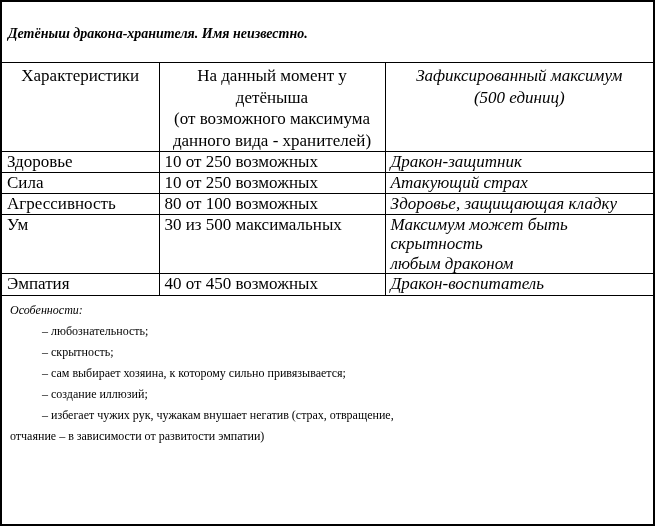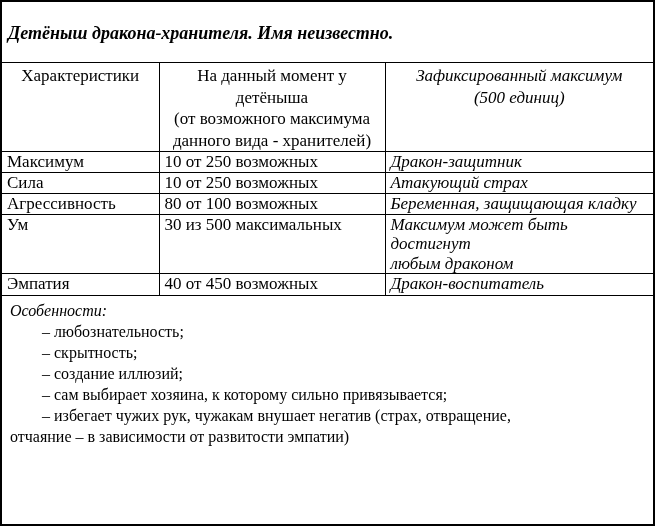--- a/index.html
+++ b/index.html
@@ -17,21 +17,21 @@
     color: #000000;
     font-family: "Liberation Serif", "DejaVu Serif", serif;
     display: flex;
     flex-direction: column;
     overflow: hidden;
   }
   .title-block {
     height: 60px;
     box-sizing: border-box;
     padding: 22px 14px 0 6px;
-    font-size: 18px;
+    font-size: 14px;
     font-weight: bold;
     font-style: italic;
     line-height: 19px;
   }
   table.char-table {
     width: 100%;
     table-layout: fixed;
     border-collapse: collapse;
   }
   table.char-table td {
@@ -47,21 +47,21 @@
   table.char-table td:last-child  { border-right: none; font-style: italic; }
   tr.header-row td {
     text-align: center;
     padding-top: 2px;
     line-height: 21.5px;
   }
   .features {
     flex: 1;
     box-sizing: border-box;
     padding: 4px 8px 0 8px;
-    font-size: 16px;
+    font-size: 12px;
     line-height: 21px;
   }
   .features-heading {
     font-style: italic;
   }
   .feature-item {
     text-indent: 32px;
     white-space: pre-line;
     font-family: Liberation Serif, serif;
   }
@@ -84,57 +84,57 @@
         <td>Характеристики</td>
         <td>На данный момент у
 детёныша
 (от возможного максимума
 данного вида - хранителей)</td>
         <td>Зафиксированный максимум
 (500 единиц)</td>
       </tr>
 
       <tr style="height:20px">
-        <td>Максимум</td>
+        <td>Здоровье</td>
         <td>10 от 250 возможных</td>
         <td>Дракон-защитник</td>
       </tr>
 
       <tr style="height:21px">
         <td>Сила</td>
         <td>10 от 250 возможных</td>
         <td>Атакующий страх</td>
       </tr>
 
       <tr style="height:21px">
         <td>Агрессивность</td>
         <td>80 от 100 возможных</td>
-        <td>Беременная, защищающая кладку</td>
+        <td>Здоровье, защищающая кладку</td>
       </tr>
 
 
       <tr style="height:38px">
         <td>Ум</td>
         <td>30 из 500 максимальных</td>
-        <td>Максимум может быть достигнут
+        <td>Максимум может быть скрытность
 любым драконом</td>
       </tr>
 
       <tr style="height:22px">
         <td>Эмпатия</td>
         <td>40 от 450 возможных</td>
         <td>Дракон-воспитатель</td>
       </tr>
 
     </tbody>
   </table>
 
   <div class="features">
     <div class="features-heading">Особенности:</div>
     <div class="feature-item">– любознательность;</div>
     <div class="feature-item">– скрытность;</div>
+    <div class="feature-item">– сам выбирает хозяина, к которому сильно привязывается;</div>
     <div class="feature-item">– создание иллюзий;</div>
-    <div class="feature-item">– сам выбирает хозяина, к которому сильно привязывается;</div>
     <div class="feature-item">– избегает чужих рук, чужакам внушает негатив (страх, отвращение,
 отчаяние – в зависимости от развитости эмпатии)</div>
   </div>
 
 </div>
 
 </body></html>

